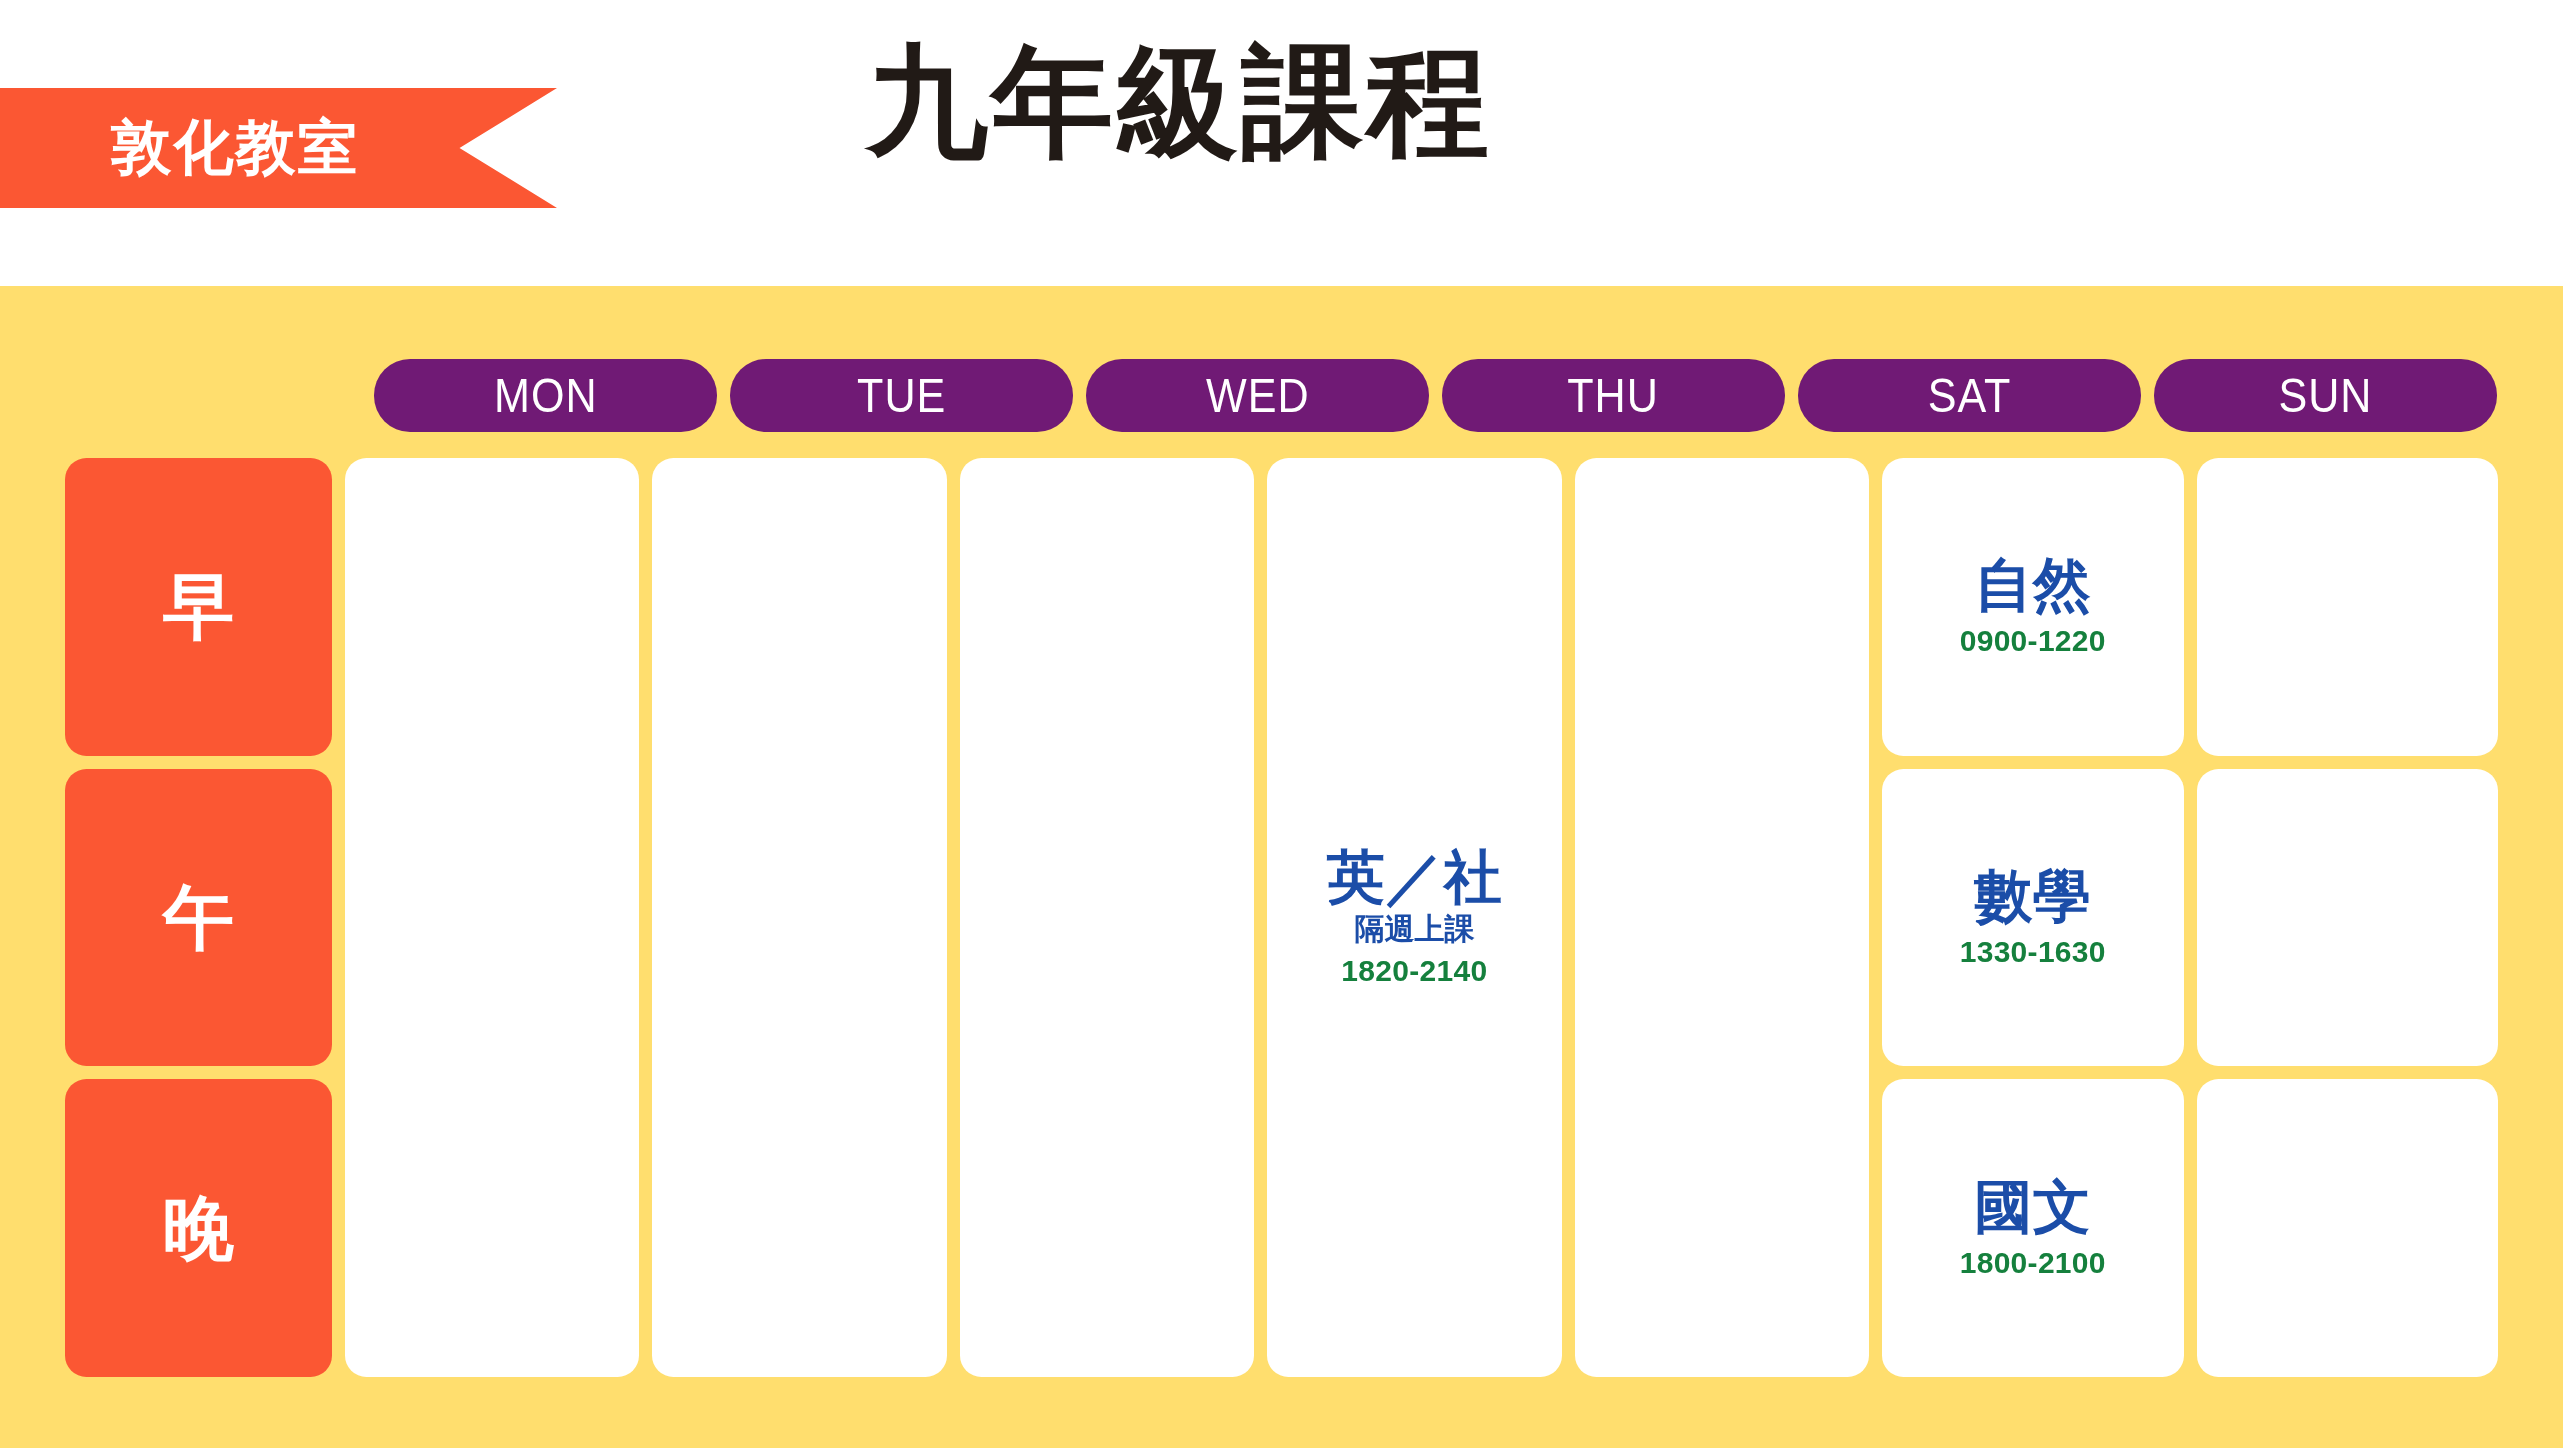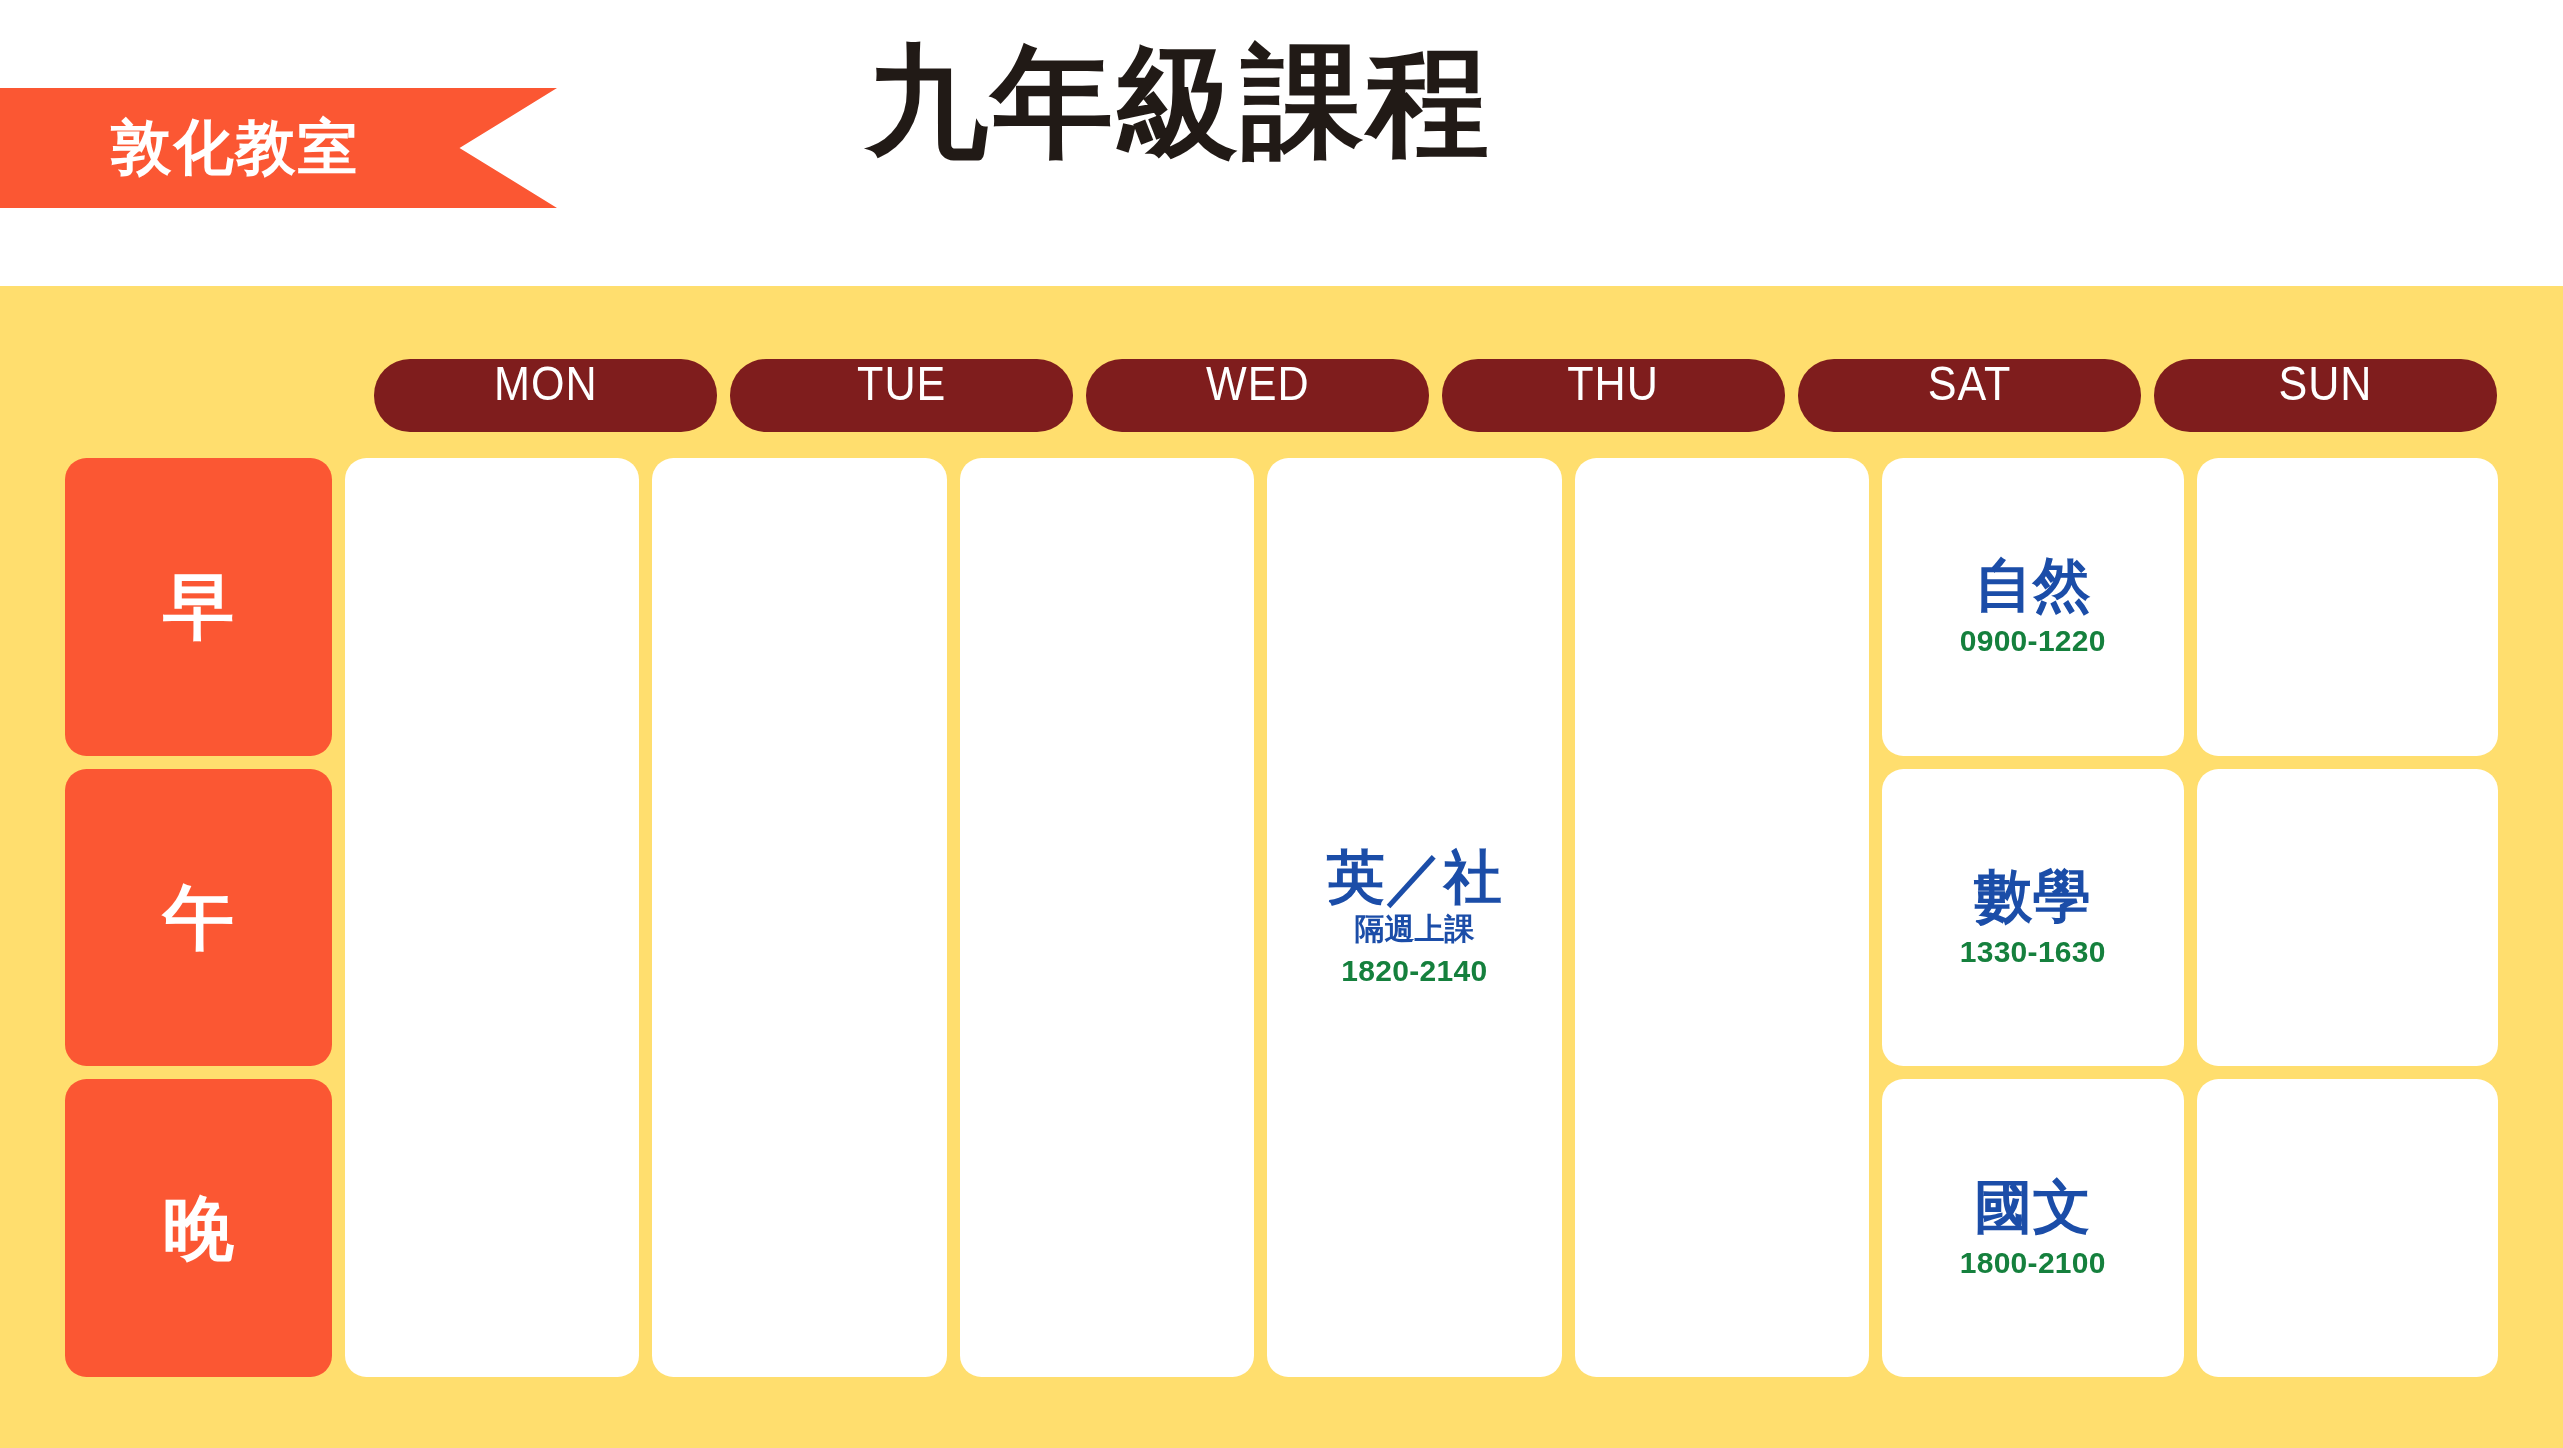--- a/index.html
+++ b/index.html
@@ -82,23 +82,24 @@
     left: 374px;
     top: 73px;
     width: 2123px;
     height: 73px;
     display: flex;
     gap: 13px;
   }
 
   .day-pill {
     flex: 1 1 0;
-    background: #7f1d1d;
+    background: #701a75;
     border-radius: 36px;
     display: flex;
+    align-items: center;
     justify-content: center;
   }
 
   .day-pill-label {
     color: #FFFFFF;
     font-size: 49px;
     font-weight: 400;
     letter-spacing: 1.1px;
     line-height: 1;
     transform: scaleX(0.88);

